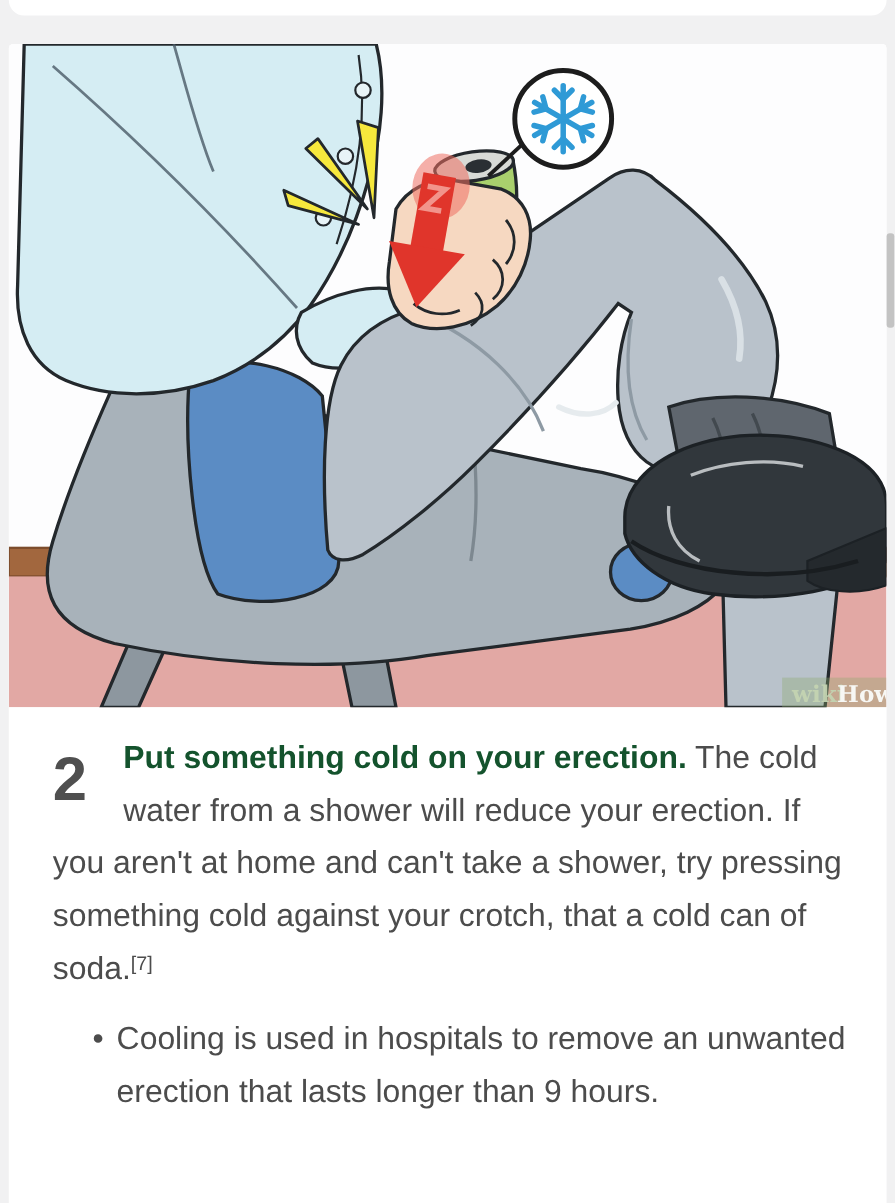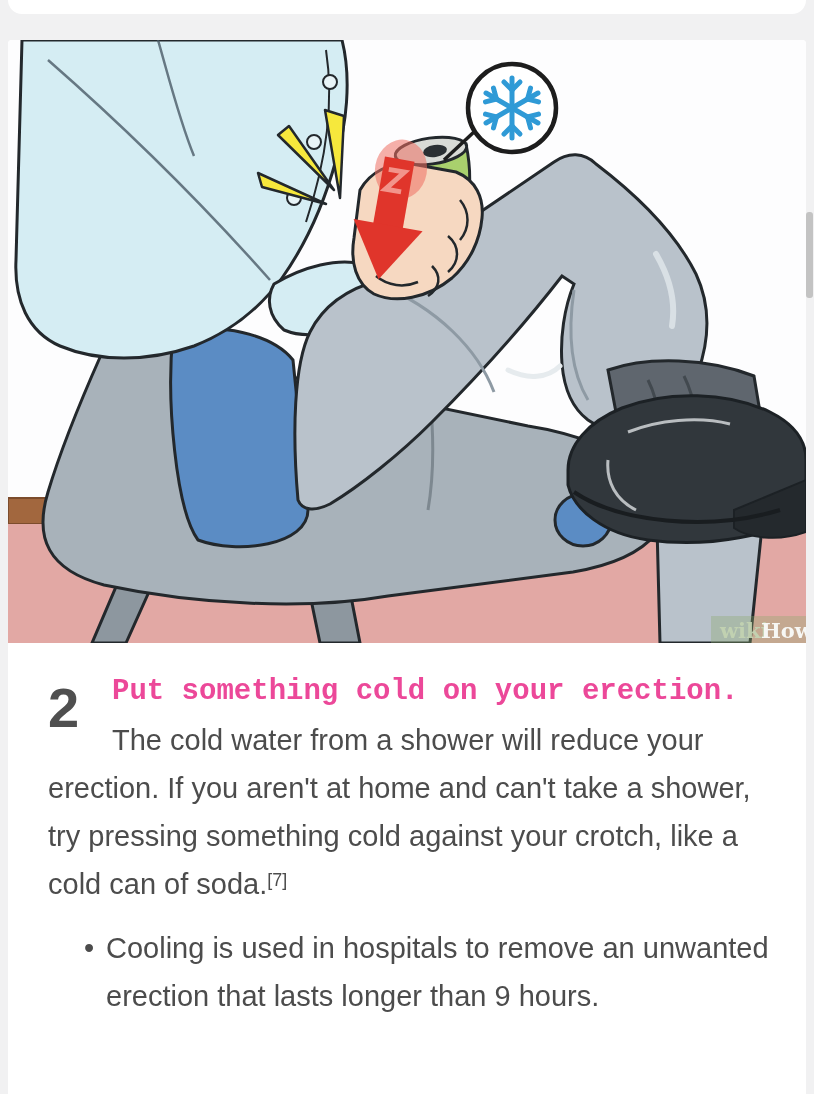--- a/index.html
+++ b/index.html
@@ -27,21 +27,21 @@
   .step-num{
     float:left;
     width:50px;height:96px;
     font-size:56px;line-height:86px;font-weight:bold;color:#4f4f4f;
     margin-right:14px;
   }
   .step-text{
     margin:0;
     font-size:29px;line-height:48px;color:#4c4c4c;
   }
-  .step-text b{color:#ec4899;font-family:Liberation Mono, monospace;}
+  .step-text b{color:#14532d;}
   .cite{
     font-size:18px;color:#4c4c4c;vertical-align:8px;line-height:0;
     text-decoration:none;
   }
   ul.step-bullets{
     list-style:none;margin:16px 0 0 0;padding:0;
   }
   ul.step-bullets li{
     position:relative;
     margin-left:36px;padding-left:22px;
@@ -190,21 +190,21 @@
 
     <g>
       <rect x="703" y="576" width="95" height="27" fill="#8caa6e" opacity="0.35"></rect>
       <text class="wm-wiki" x="712" y="598">wiki</text>
       <text class="wm-how" x="753" y="598">How</text>
     </g>
   </svg>
 
   <div class="content">
     <div class="step-num">2</div>
-    <p class="step-text"><b>Put something cold on your erection.</b><span> The cold water from a shower will reduce your erection. If you aren't at home and can't take a shower, try pressing something cold against your crotch, like a cold can of soda.</span><sup class="cite">[7]</sup></p>
+    <p class="step-text"><b>Put something cold on your erection.</b><span> The cold water from a shower will reduce your erection. If you aren't at home and can't take a shower, try pressing something cold against your crotch, that a cold can of soda.</span><sup class="cite">[7]</sup></p>
     <ul class="step-bullets">
       <li>
         <span class="marker">•</span>
         <span>Cooling is used in hospitals to remove an unwanted erection that lasts longer than 9 hours.</span>
       </li>
     </ul>
   </div>
 </div>
 
 <div class="scroll-thumb"></div>

